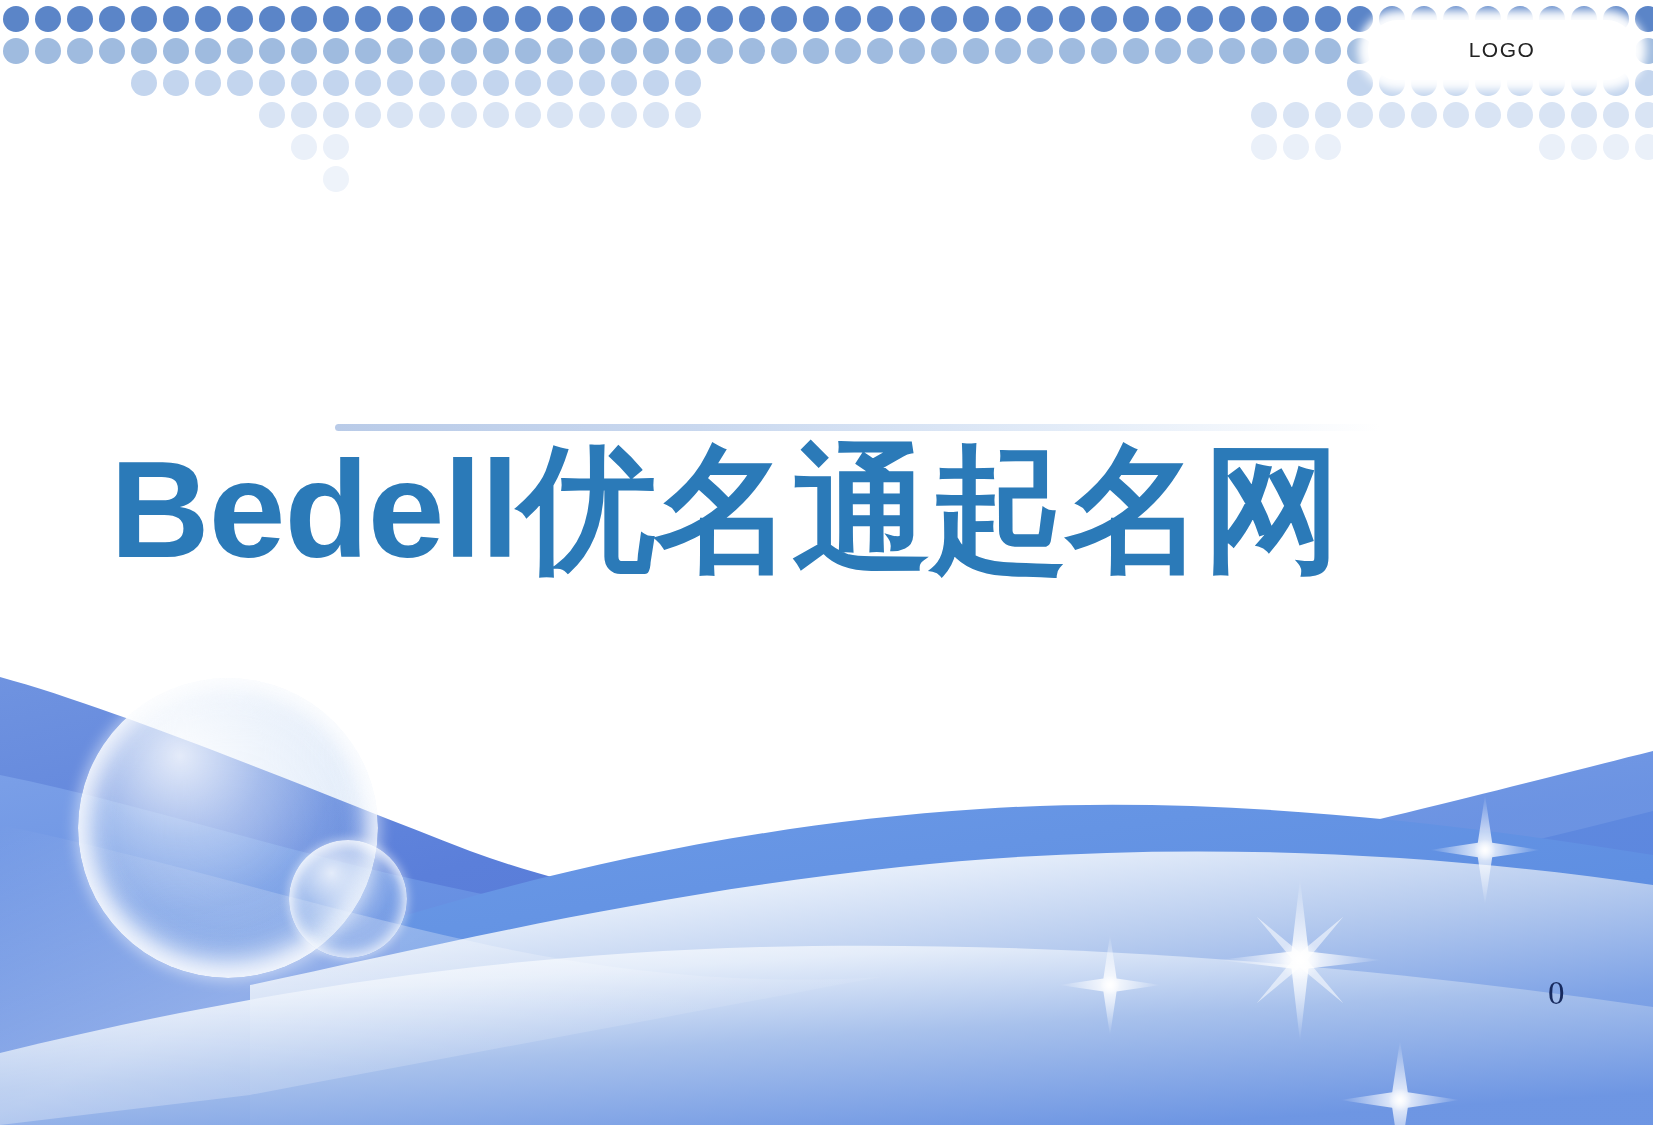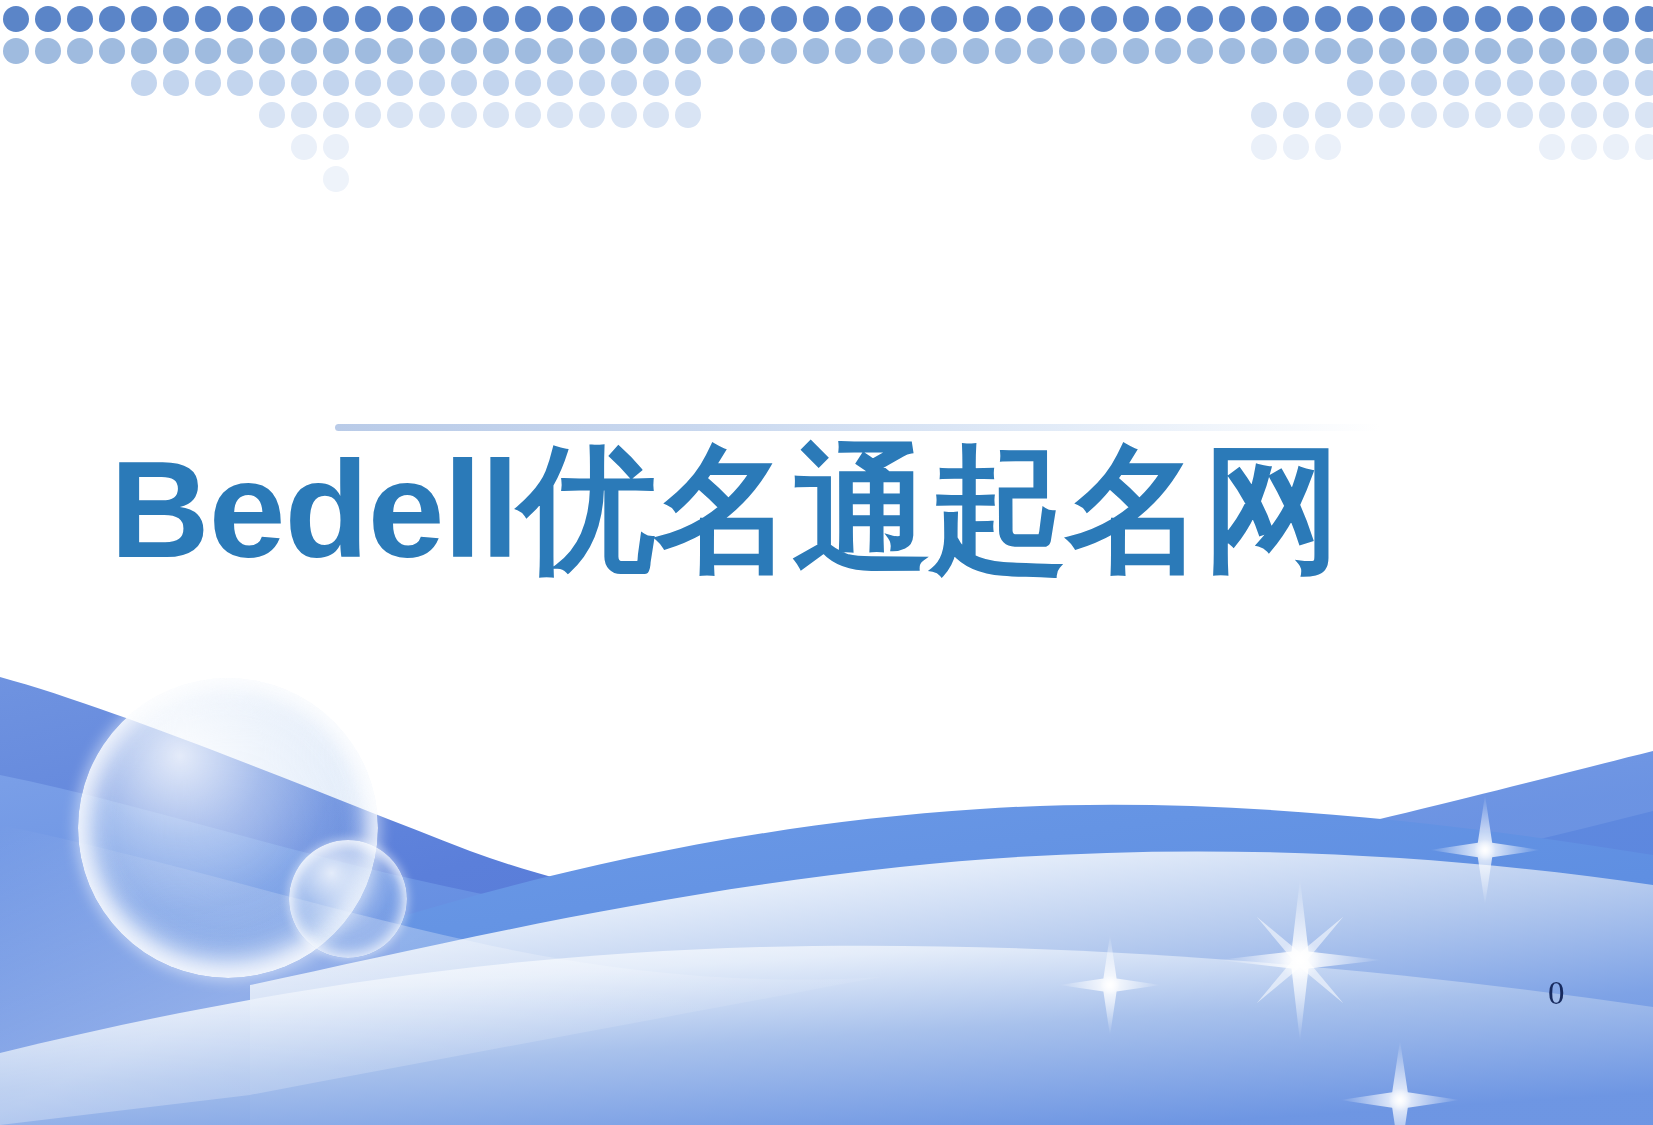--- a/index.html
+++ b/index.html
@@ -350,20 +350,23 @@
           <radialGradient id="sp4">
             <stop offset="0%" stop-color="#ffffff" stop-opacity="1"></stop>
             <stop offset="100%" stop-color="#ffffff" stop-opacity="0"></stop>
           </radialGradient>
         </defs>
       <path d="M50 4 L56 44 L96 50 L56 56 L50 96 L44 56 L4 50 L44 44 Z" fill="url(#sp4)" opacity="0.92"></path>
       <circle cx="50" cy="50" r="9" fill="url(#sp4)"></circle>
     </svg>
   </div>
 
+  <div id="logo-box">
+    <span class="logo-text">LOGO</span>
+  </div>
 
   <div id="title-block">
     <div id="title-rule"></div>
     <div id="title-text">Bedell优名通起名网</div>
   </div>
 
   <div id="page-number">0</div>
 
 </div>
 

